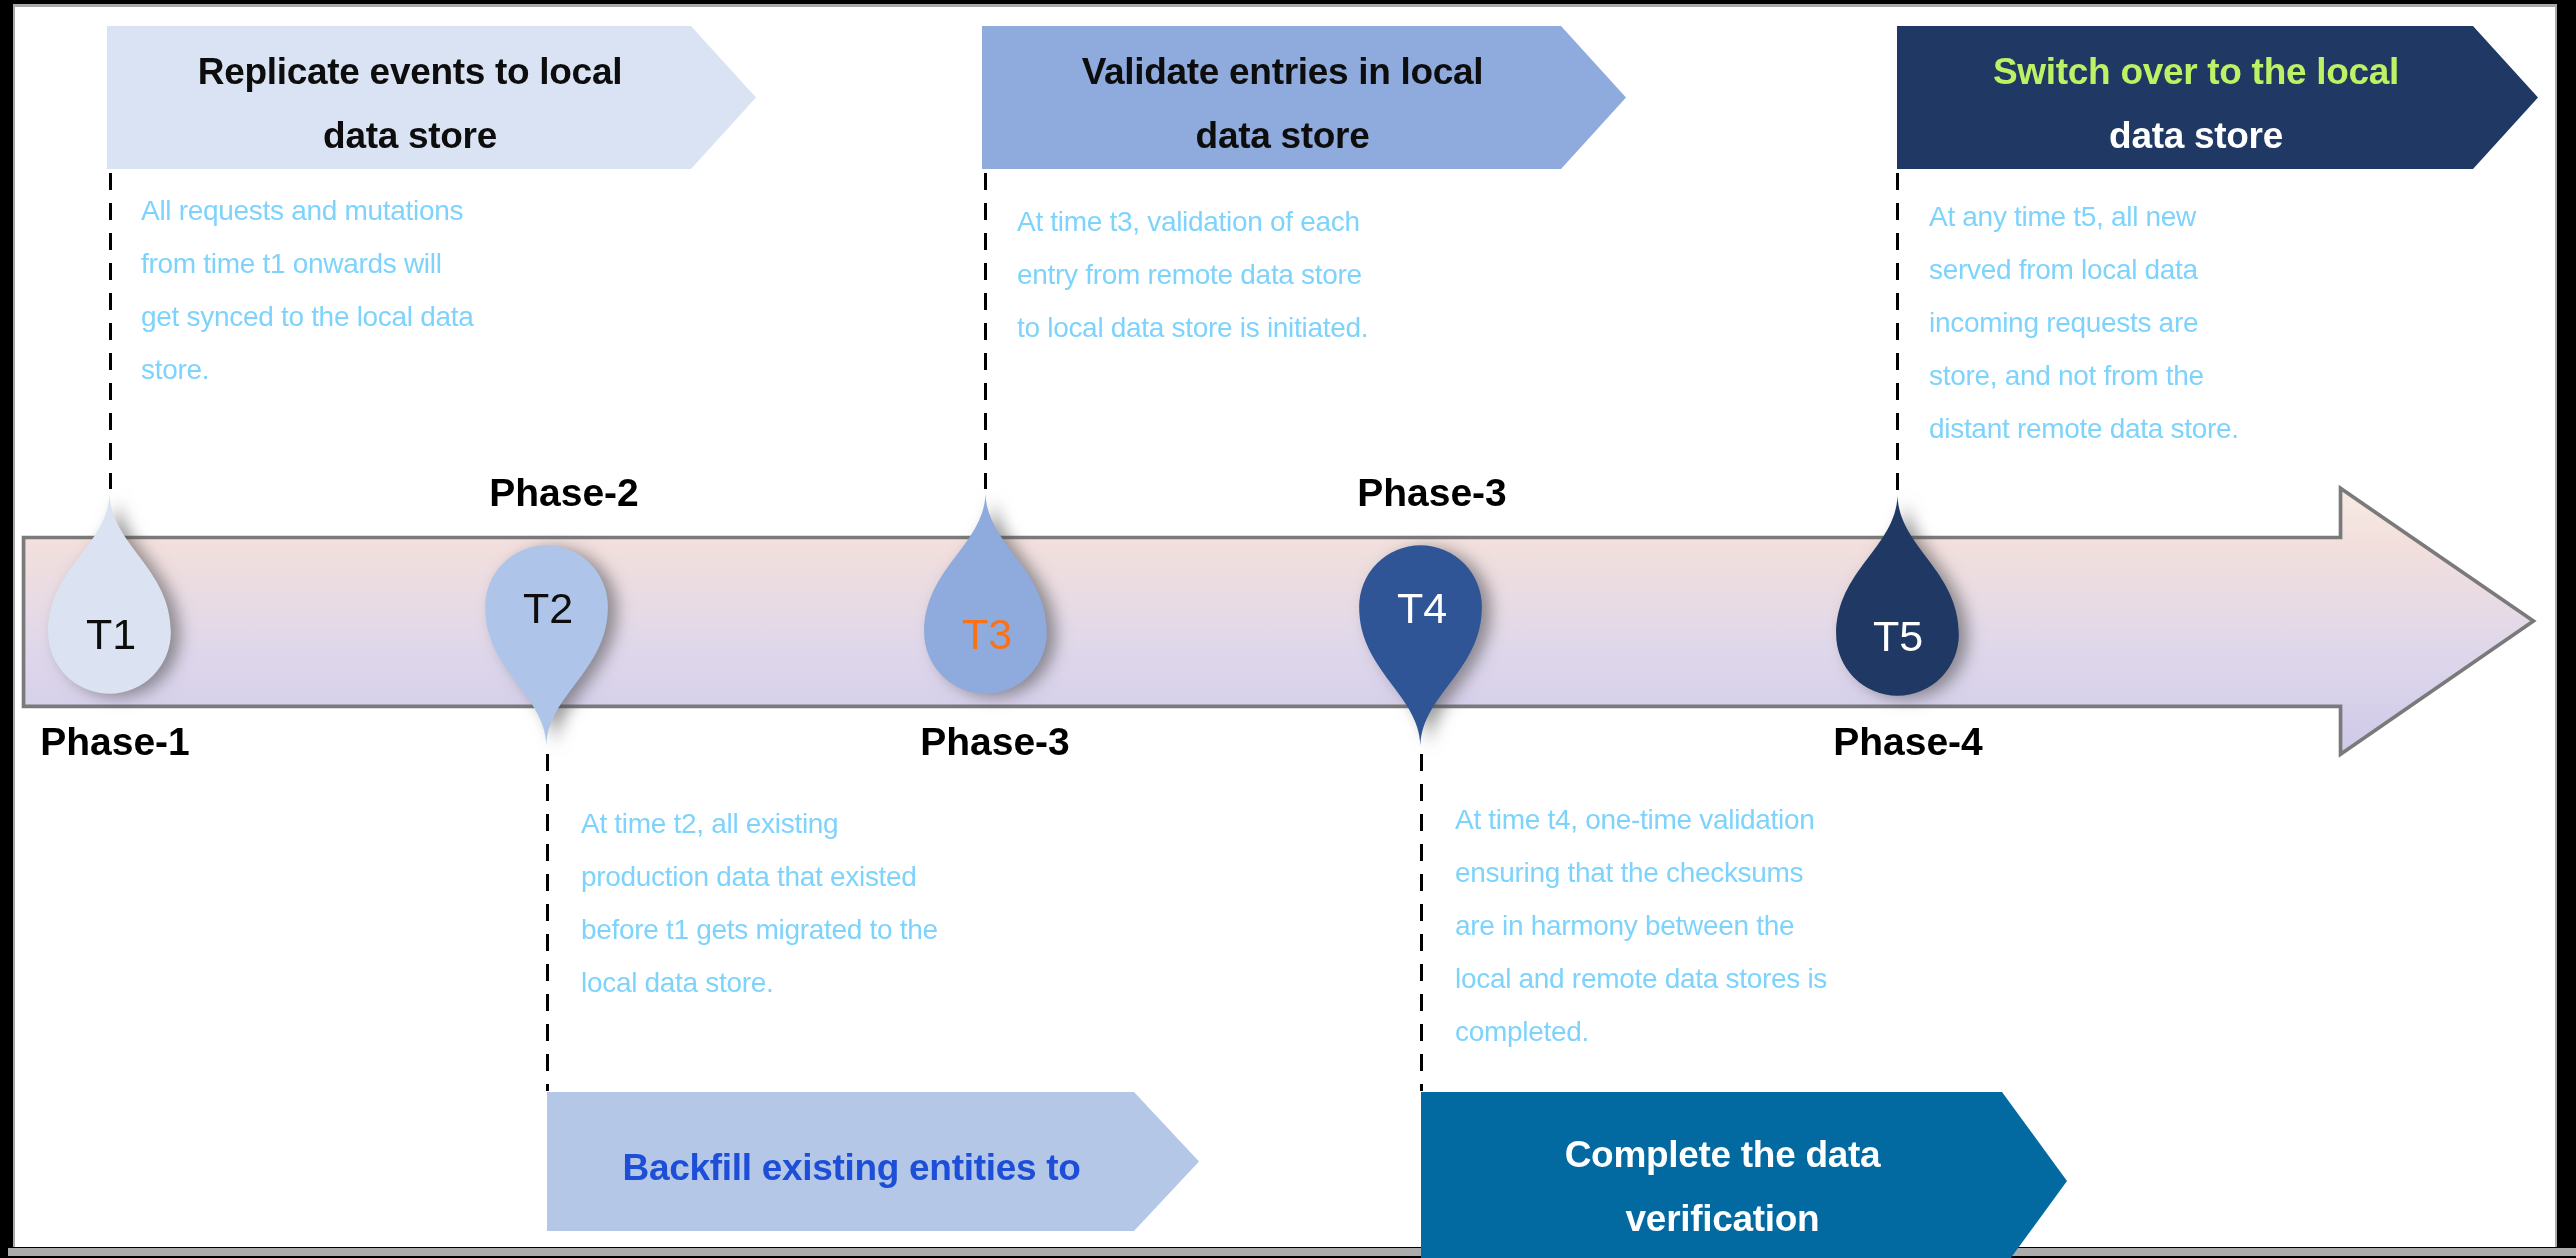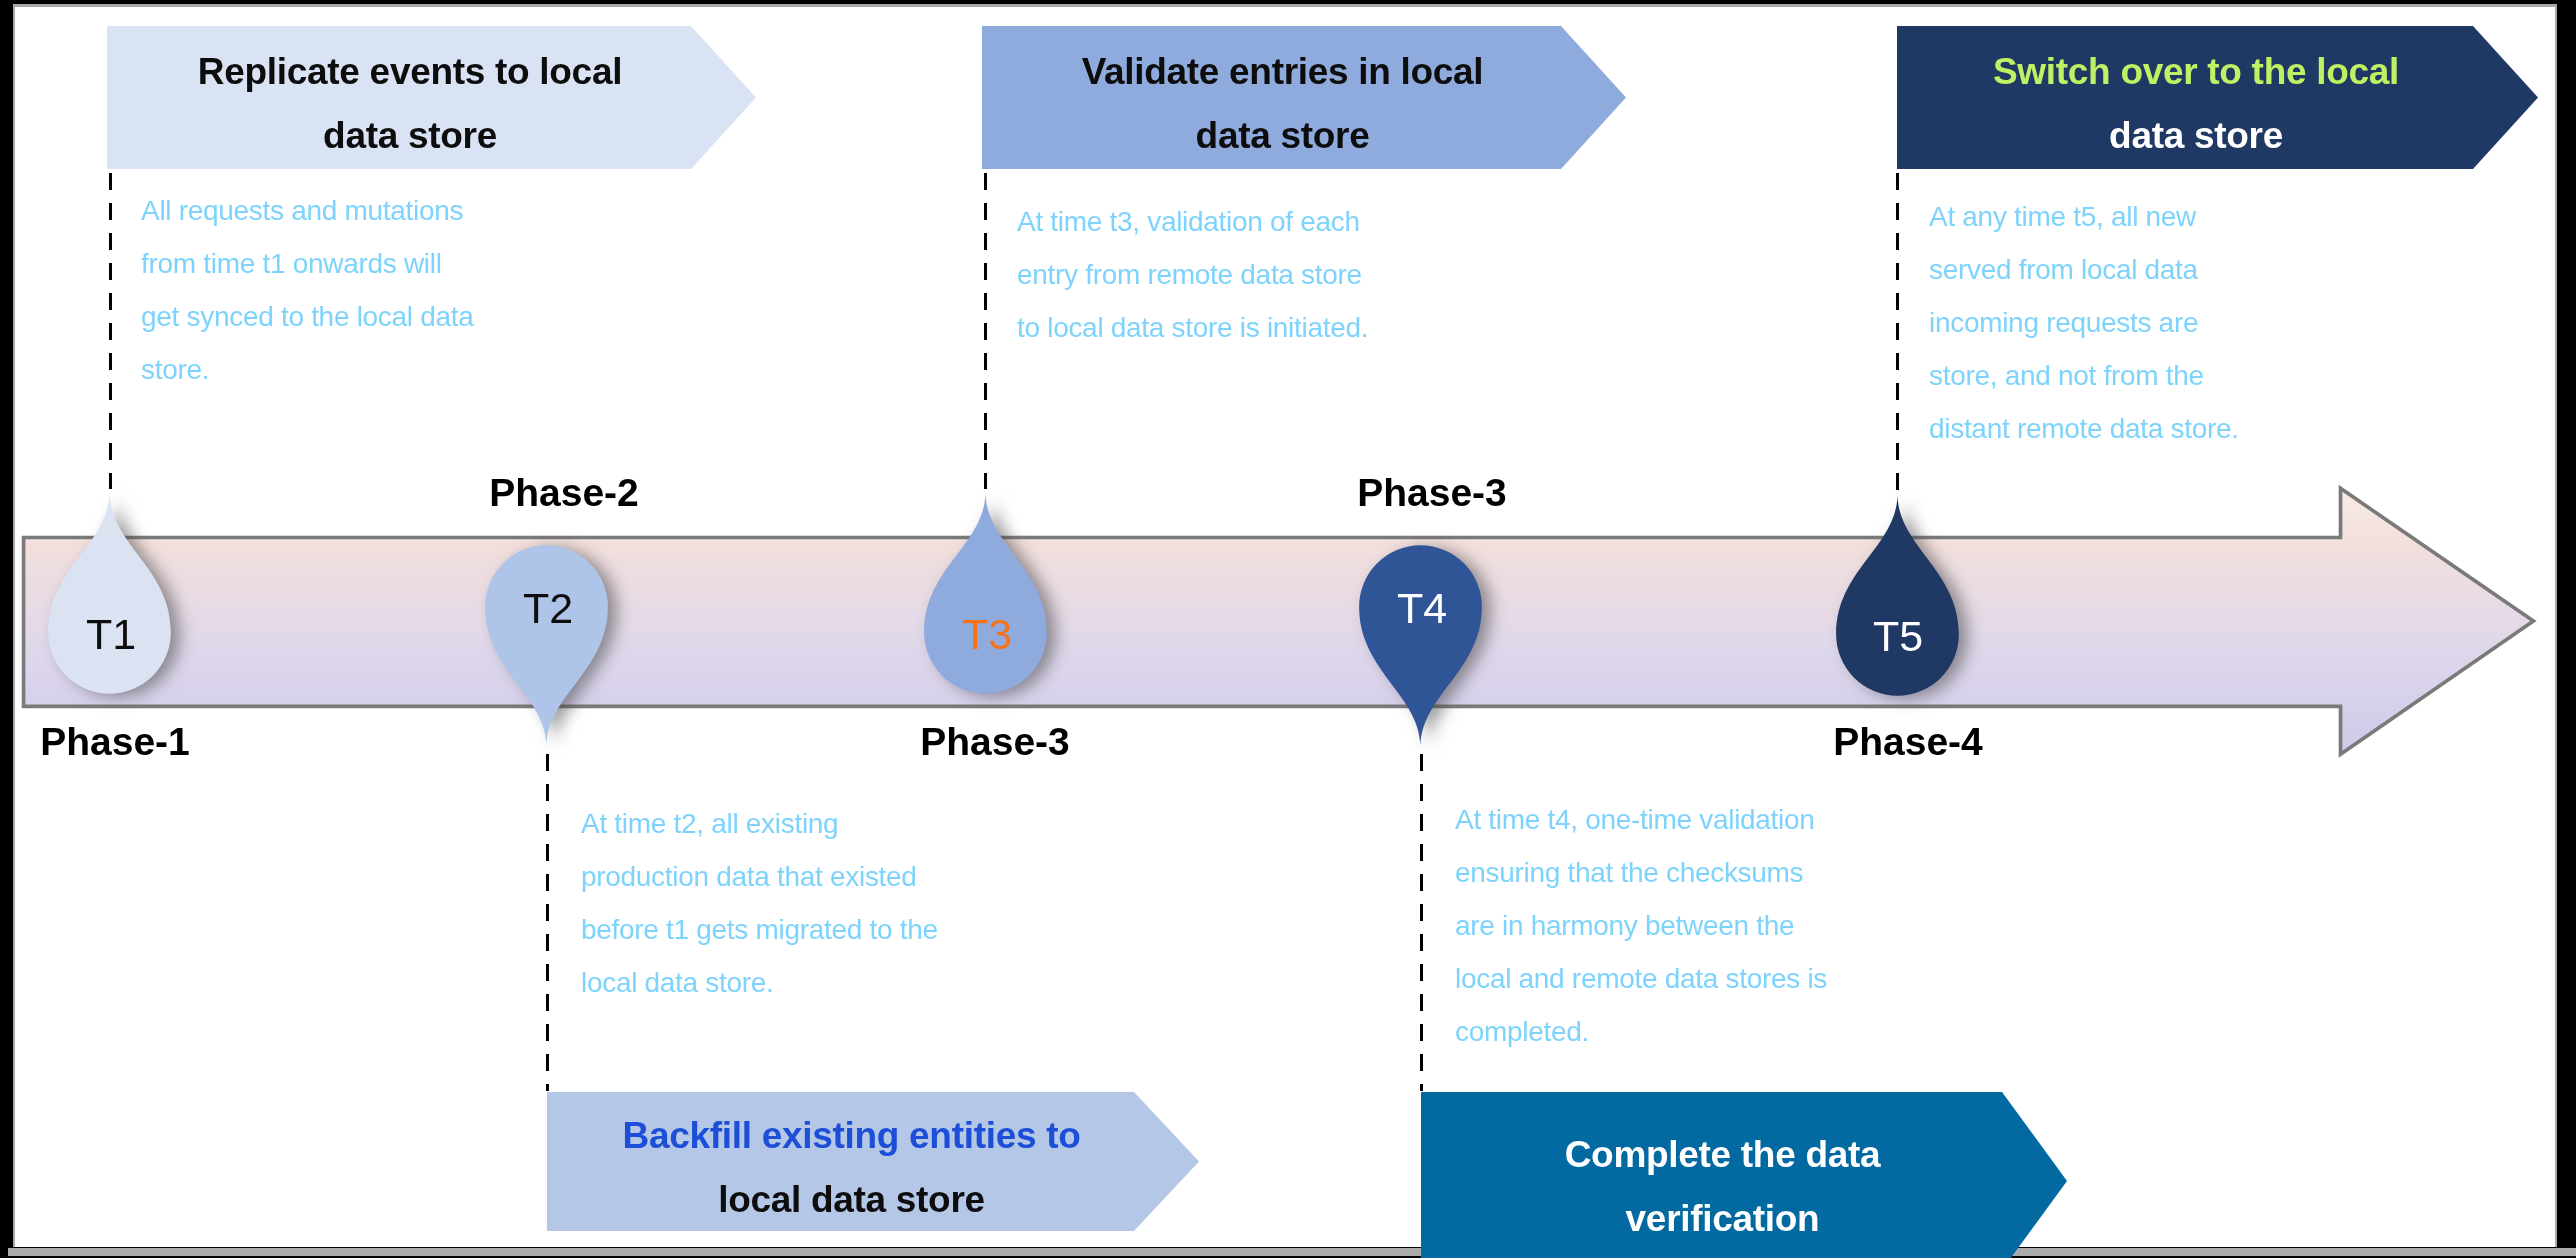--- a/index.html
+++ b/index.html
@@ -85,21 +85,20 @@
     <div class="bline" style="color: rgb(13, 13, 13);">data store</div>
   </div>
 
   <div class="banner" style="left: 1897px; top: 26px; width: 641px; height: 143px; background: rgb(32, 56, 100);">
     <div class="bline" style="color: #bef264;">Switch over to the local</div>
     <div class="bline" style="color: rgb(255, 255, 255);">data store</div>
   </div>
 
   <div class="banner" style="left: 547px; top: 1092px; width: 652px; height: 139px; background: rgb(180, 199, 231);">
     <div class="bline" style="color: #1d4ed8;">Backfill existing entities to</div>
-    <div class="bline" style="color: rgb(13, 13, 13);">local data store</div>
   </div>
 
   <div class="banner" style="left: 1421px; top: 1092px; width: 646px; height: 178px; background: #0369a1;">
     <div class="bline" style="color: rgb(255, 255, 255);">Complete the data</div>
     <div class="bline" style="color: rgb(255, 255, 255);">verification</div>
   </div>
 
   <svg class="drop" style="left:42px; top:491px;" width="135" height="209" viewBox="0 0 220 340">
     <path d="M110,4 C113,88 210,126 210,230 A100,100 0 1 1 10,230 C10,126 107,88 110,4 Z" fill="#dbe3f3"></path>
   </svg>

